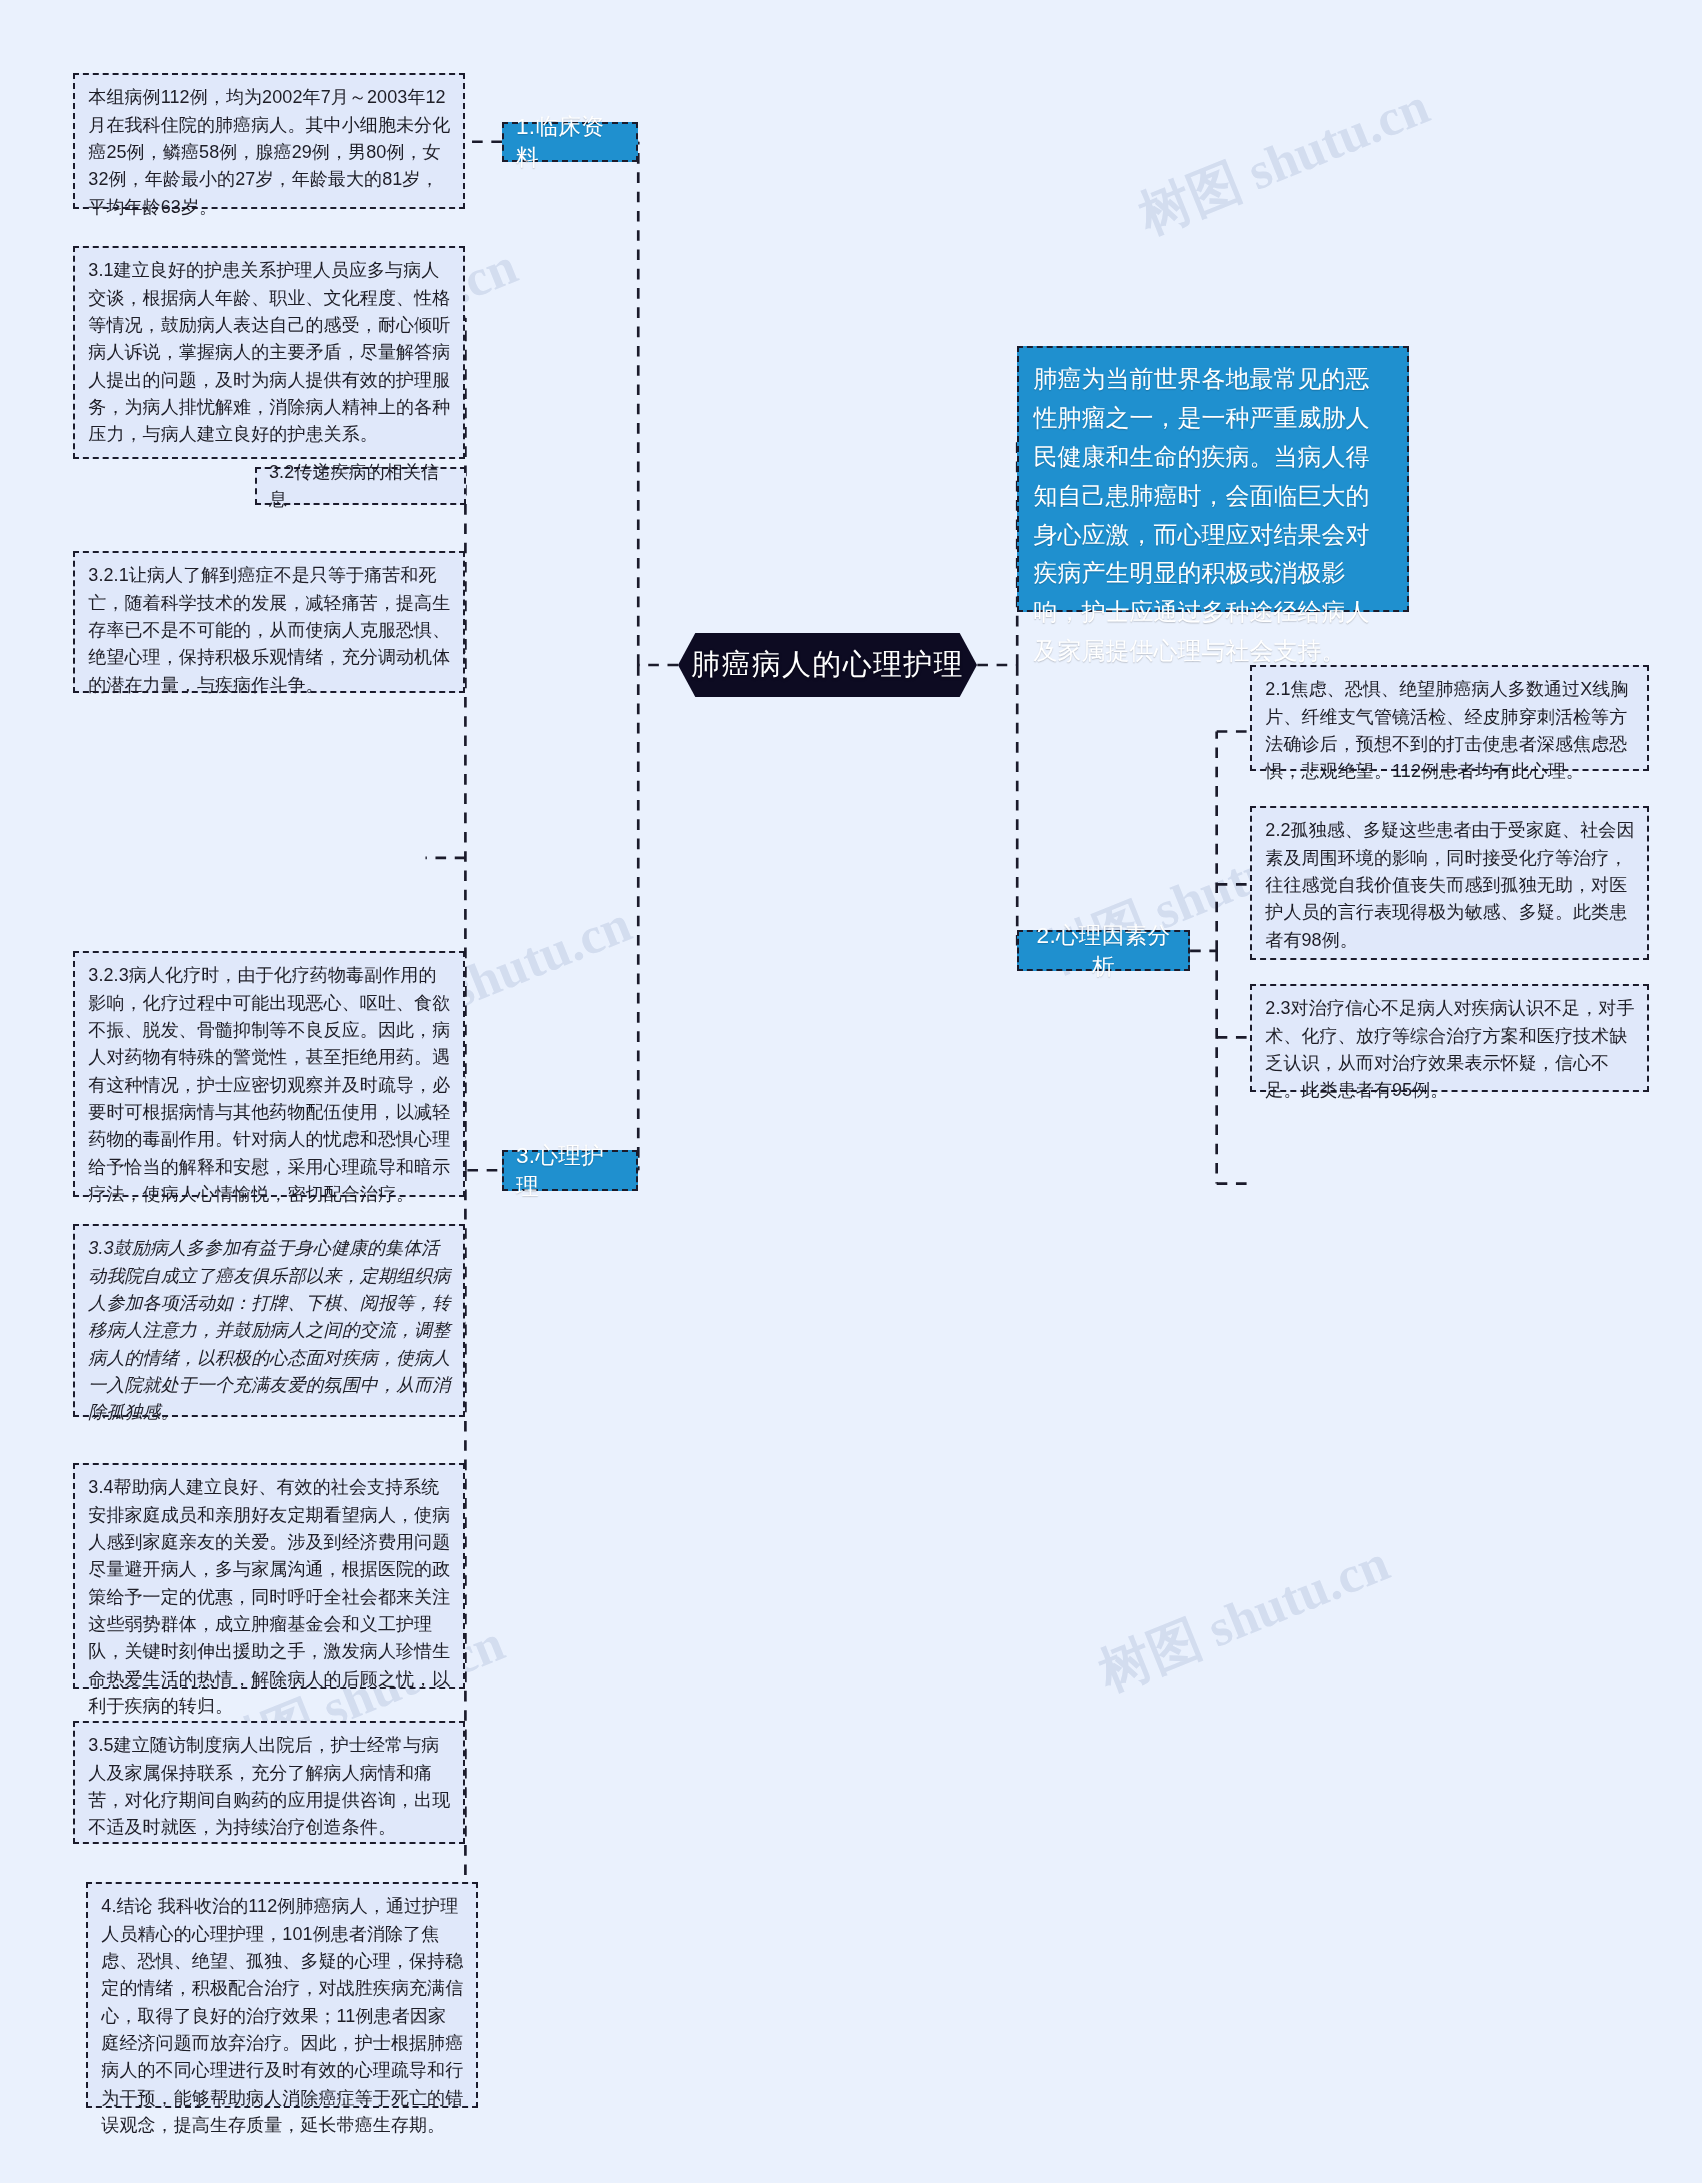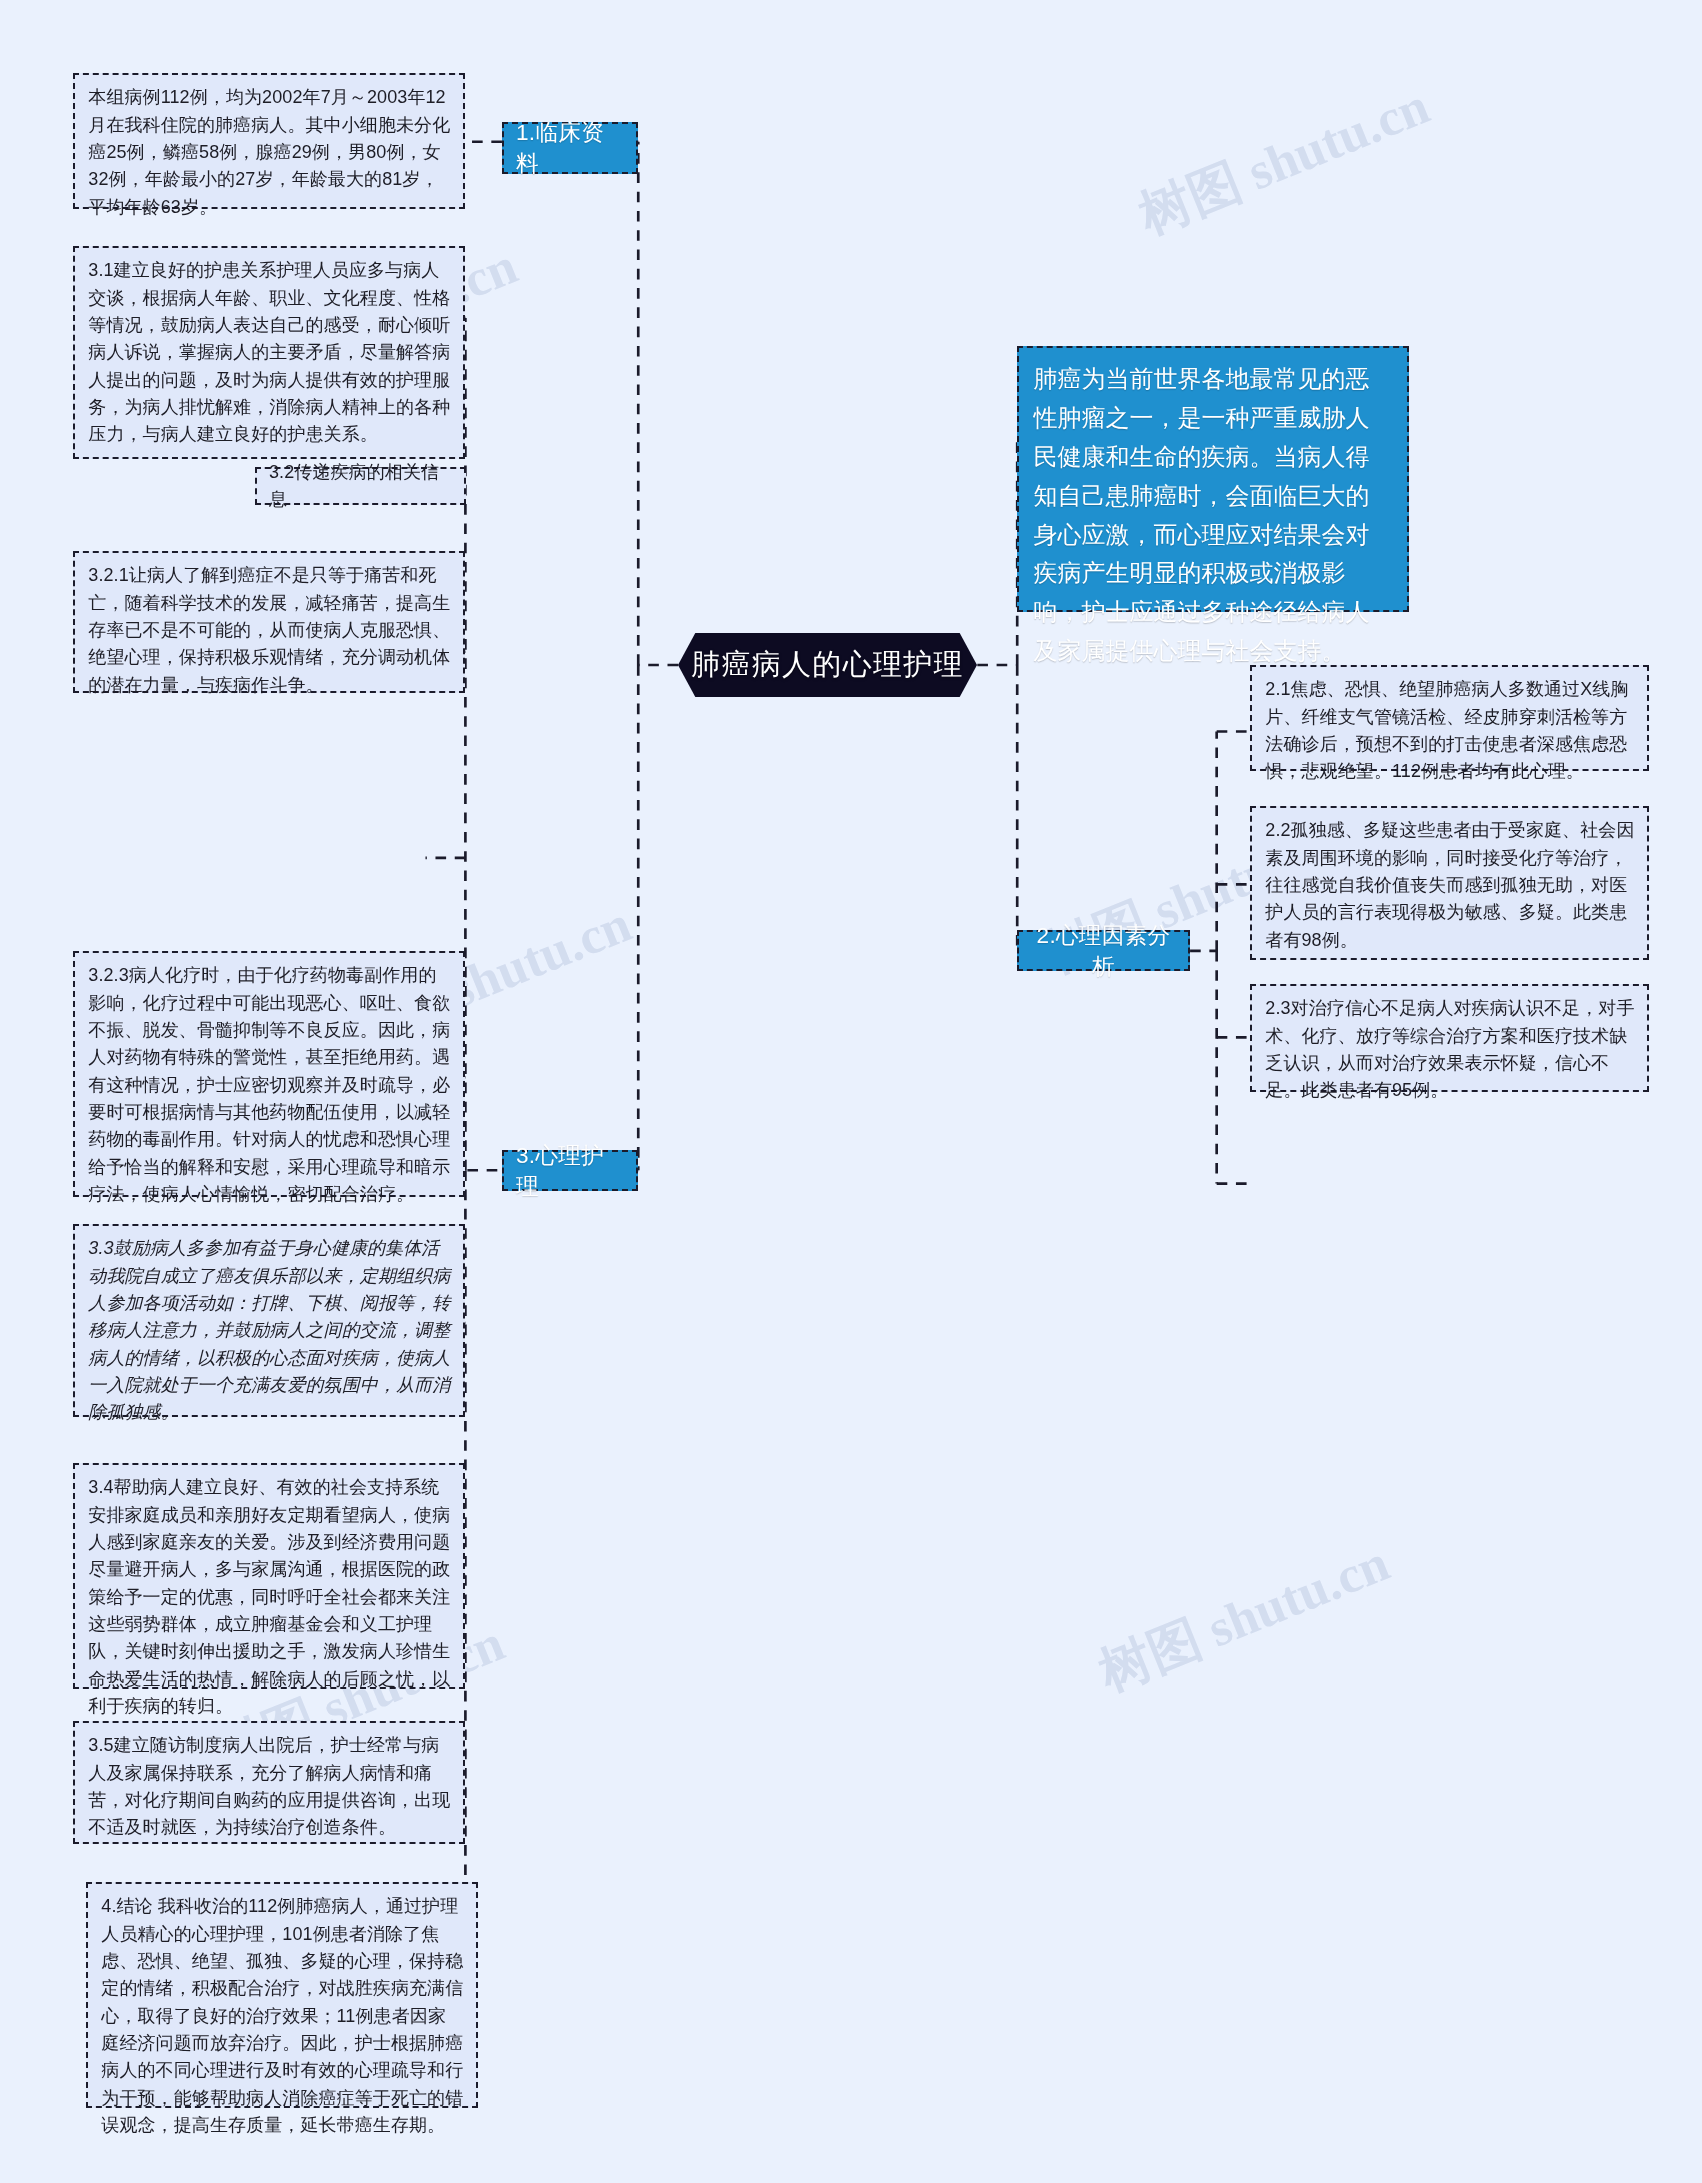--- a/index.html
+++ b/index.html
@@ -133,21 +133,21 @@
       <path d="M1830 1330 L 1880 1330"></path>
       <path d="M1830 1560 L 1880 1560"></path>
       <path d="M1830 1780 L 1880 1780"></path>
     </g>
   </svg>
 
   <div id="root" style="left:678px;top:633px;width:299px;height:64px;">
     <span>肺癌病人的心理护理</span>
   </div>
 
-  <div class="node branch one-line" style="left:502px;top:122px;width:136px;height:52px;">
+  <div class="node branch one-line" style="left:502px;top:122px;width:136px;height:40px;">
     <span>1.临床资料</span>
   </div>
 
   <div class="node leaf" style="left:73px;top:73px;width:392px;height:136px;">
     <span>本组病例112例，均为2002年7月～2003年12月在我科住院的肺癌病人。其中小细胞未分化癌25例，鳞癌58例，腺癌29例，男80例，女32例，年龄最小的27岁，年龄最大的81岁，平均年龄63岁。</span>
   </div>
 
   <div class="node bigblue" style="left:1017px;top:346px;width:392px;height:266px;">
     <span>肺癌为当前世界各地最常见的恶性肿瘤之一，是一种严重威胁人民健康和生命的疾病。当病人得知自己患肺癌时，会面临巨大的身心应激，而心理应对结果会对疾病产生明显的积极或消极影响，护士应通过多种途径给病人及家属提供心理与社会支持。</span>
   </div>

